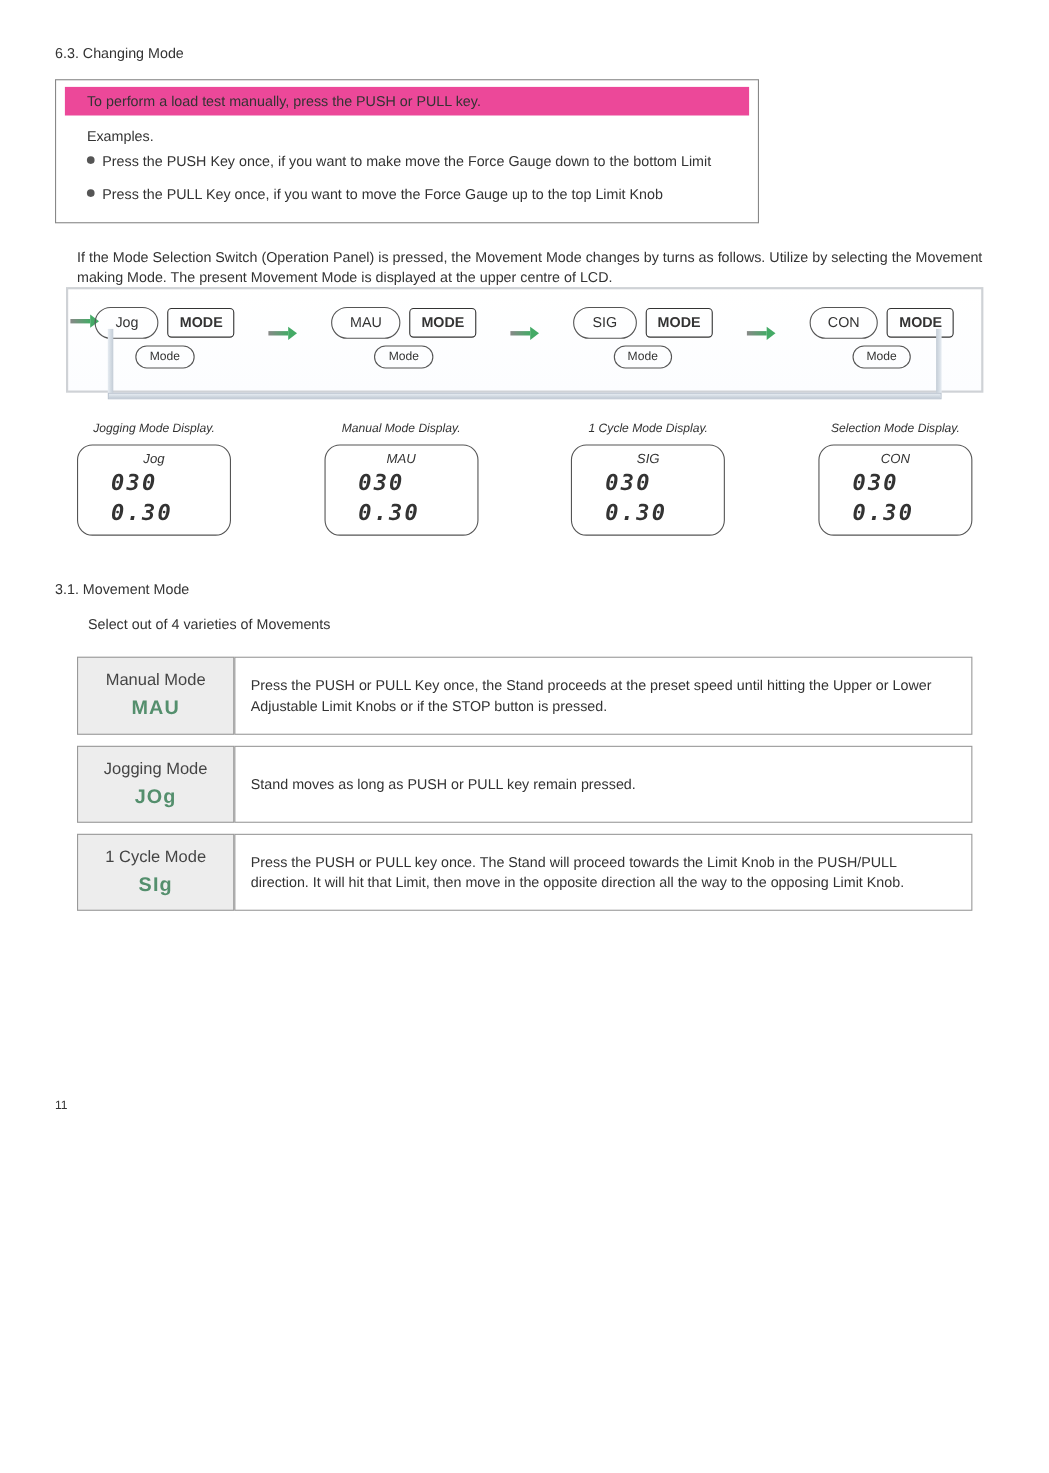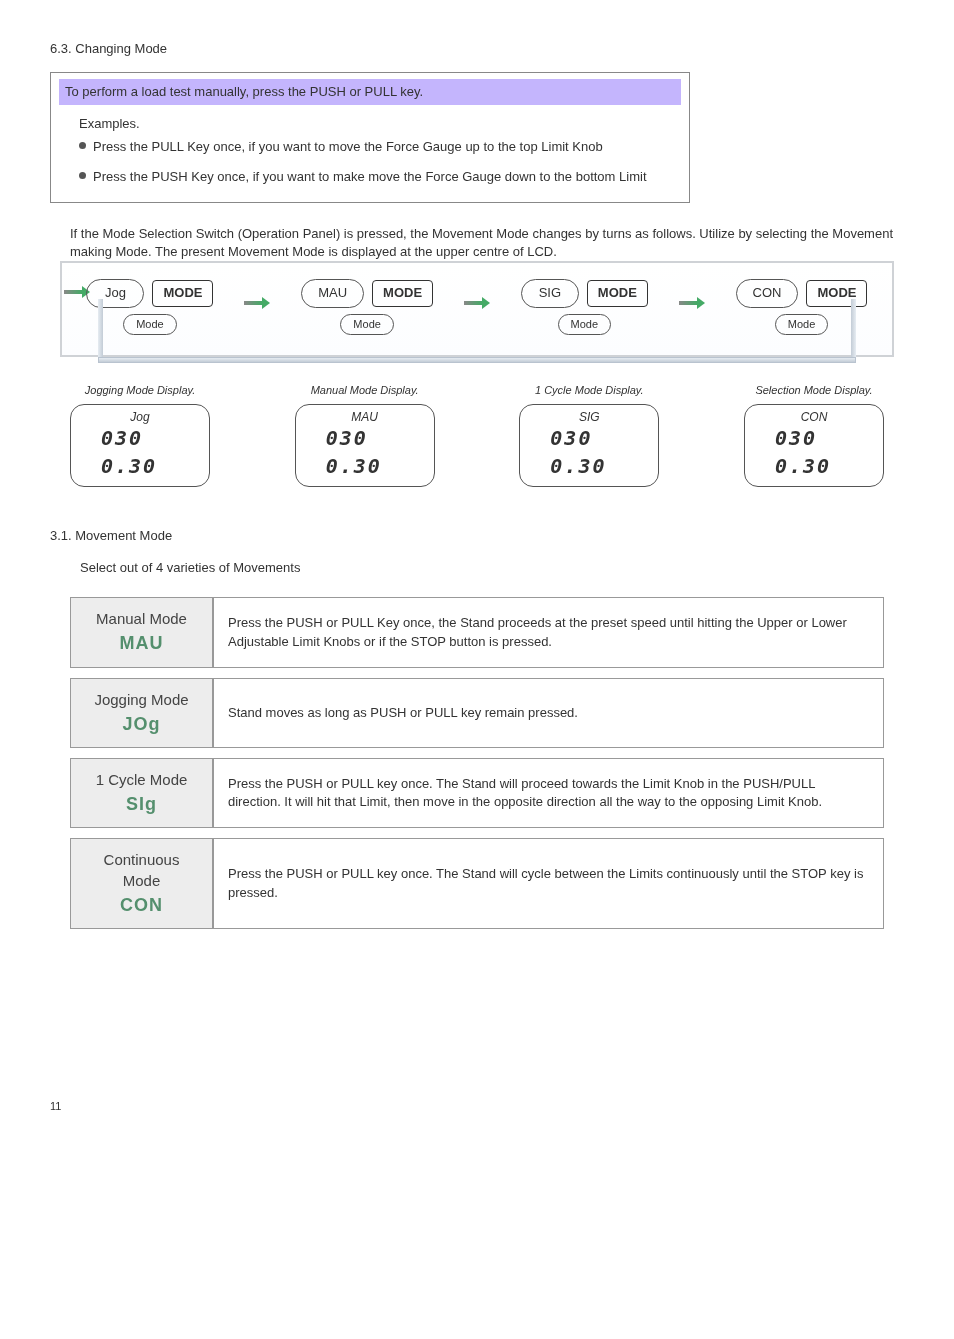--- a/index.html
+++ b/index.html
@@ -15,22 +15,22 @@
     font-size: 13px;
     margin-bottom: 14px;
   }
   .callout-box {
     border: 1px solid #888;
     padding: 6px 8px 16px 8px;
     margin-bottom: 22px;
     width: 640px;
   }
   .callout-header {
-    background: #c4b5fd;
-    padding: 4px 6px;
+    background: #ec4899;
+    padding: 4px 20px;
     font-size: 13px;
     margin-bottom: 10px;
   }
   .callout-body {
     padding-left: 20px;
   }
   .callout-body .examples-label { margin-bottom: 4px; }
   .callout-body .bullet-line { position: relative; padding-left: 14px; margin-bottom: 12px; }
   .callout-body .bullet-line:last-child { margin-bottom: 0; }
   .callout-body .bullet-dot {
@@ -206,25 +206,25 @@
 <body>
 
 <div class="section-heading">6.3. Changing Mode</div>
 
 <div class="callout-box">
   <div class="callout-header">To perform a load test manually, press the PUSH or PULL key.</div>
   <div class="callout-body">
     <div class="examples-label">Examples.</div>
     <div class="bullet-line">
       <span class="bullet-dot"></span>
-      <span>Press the PULL Key once, if you want to  move the Force Gauge up to the top Limit Knob</span>
+      <span>Press the PUSH Key once, if you want to make move the Force Gauge down to the bottom Limit</span>
     </div>
     <div class="bullet-line">
       <span class="bullet-dot"></span>
-      <span>Press the PUSH Key once, if you want to make move the Force Gauge down to the bottom Limit</span>
+      <span>Press the PULL Key once, if you want to  move the Force Gauge up to the top Limit Knob</span>
     </div>
   </div>
 </div>
 
 <div class="paragraph">If the Mode Selection Switch (Operation Panel) is pressed, the Movement Mode changes by turns as follows. Utilize by selecting the Movement making Mode. The present Movement Mode is displayed at the upper centre of LCD.</div>
 
 <div class="mode-cycle-wrap">
   <div class="mode-cycle-row">
     <span class="arrow-right arrow-start"></span>
 
@@ -323,23 +323,16 @@
     </td>
     <td class="desc-cell">Stand moves as long as PUSH or PULL key remain pressed.</td>
   </tr>
   <tr>
     <td class="label-cell">
       <div>1 Cycle  Mode</div>
       <div class="code">SIg</div>
     </td>
     <td class="desc-cell">Press the PUSH or PULL key once.  The Stand will proceed towards the Limit Knob in the PUSH/PULL direction.  It will hit that Limit, then move in the opposite direction all the way to the opposing Limit Knob.</td>
   </tr>
-  <tr>
-    <td class="label-cell">
-      <div>Continuous Mode</div>
-      <div class="code">CON</div>
-    </td>
-    <td class="desc-cell">Press the PUSH or PULL key once.  The Stand will cycle between the Limits continuously until the STOP key is pressed.</td>
-  </tr>
 </tbody>
   </table>
 
 <div class="page-num">11</div>
 
 </body></html>

